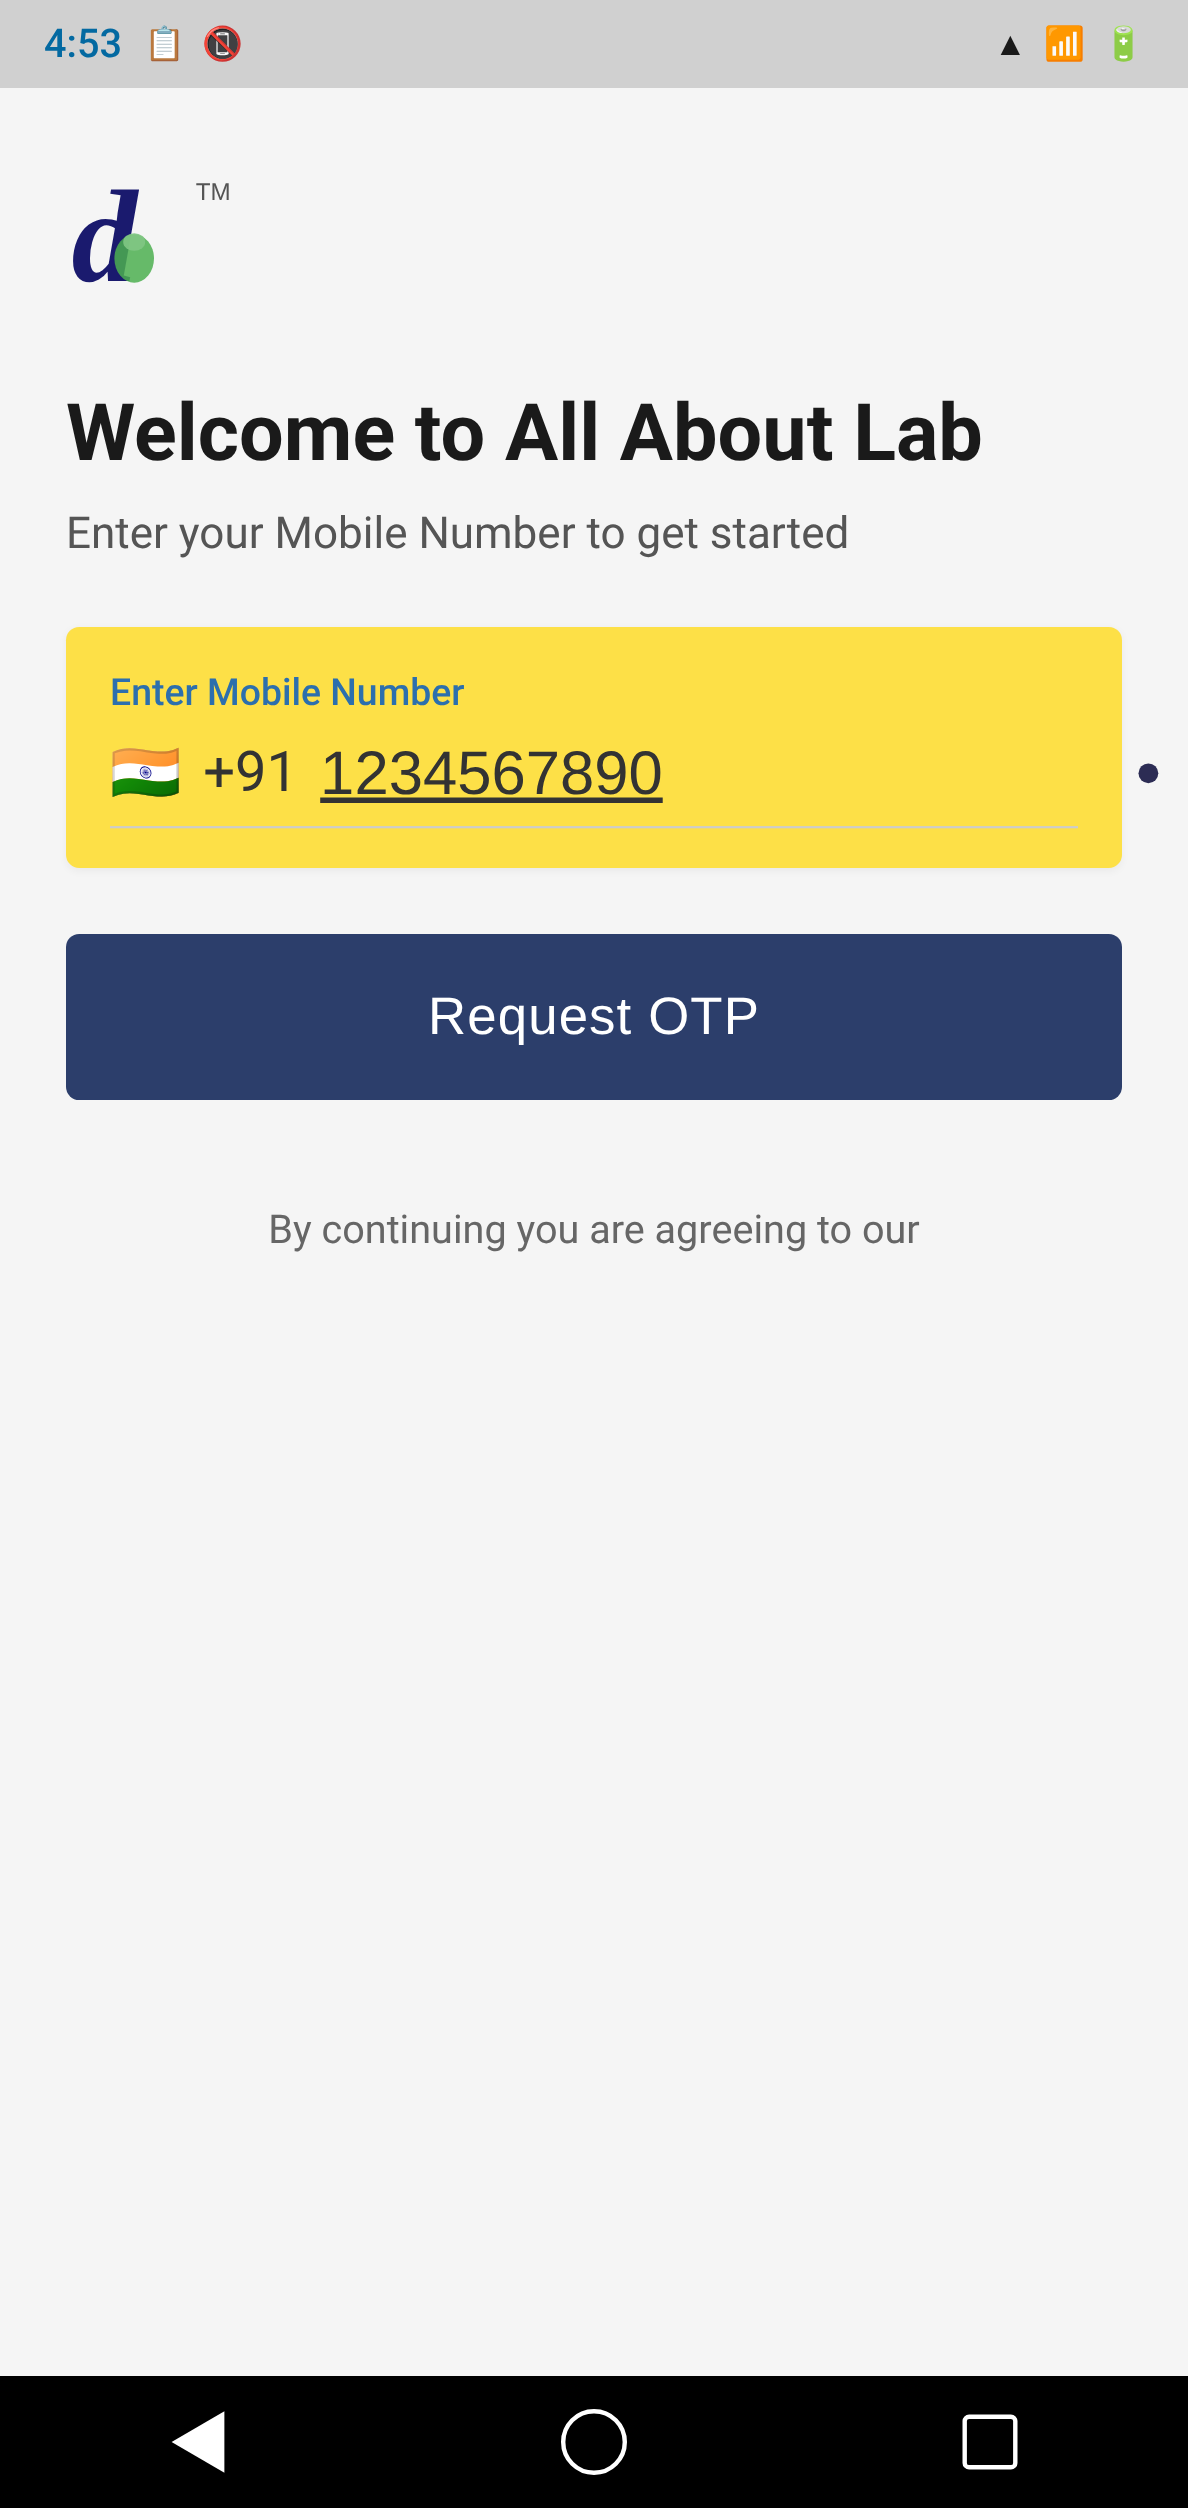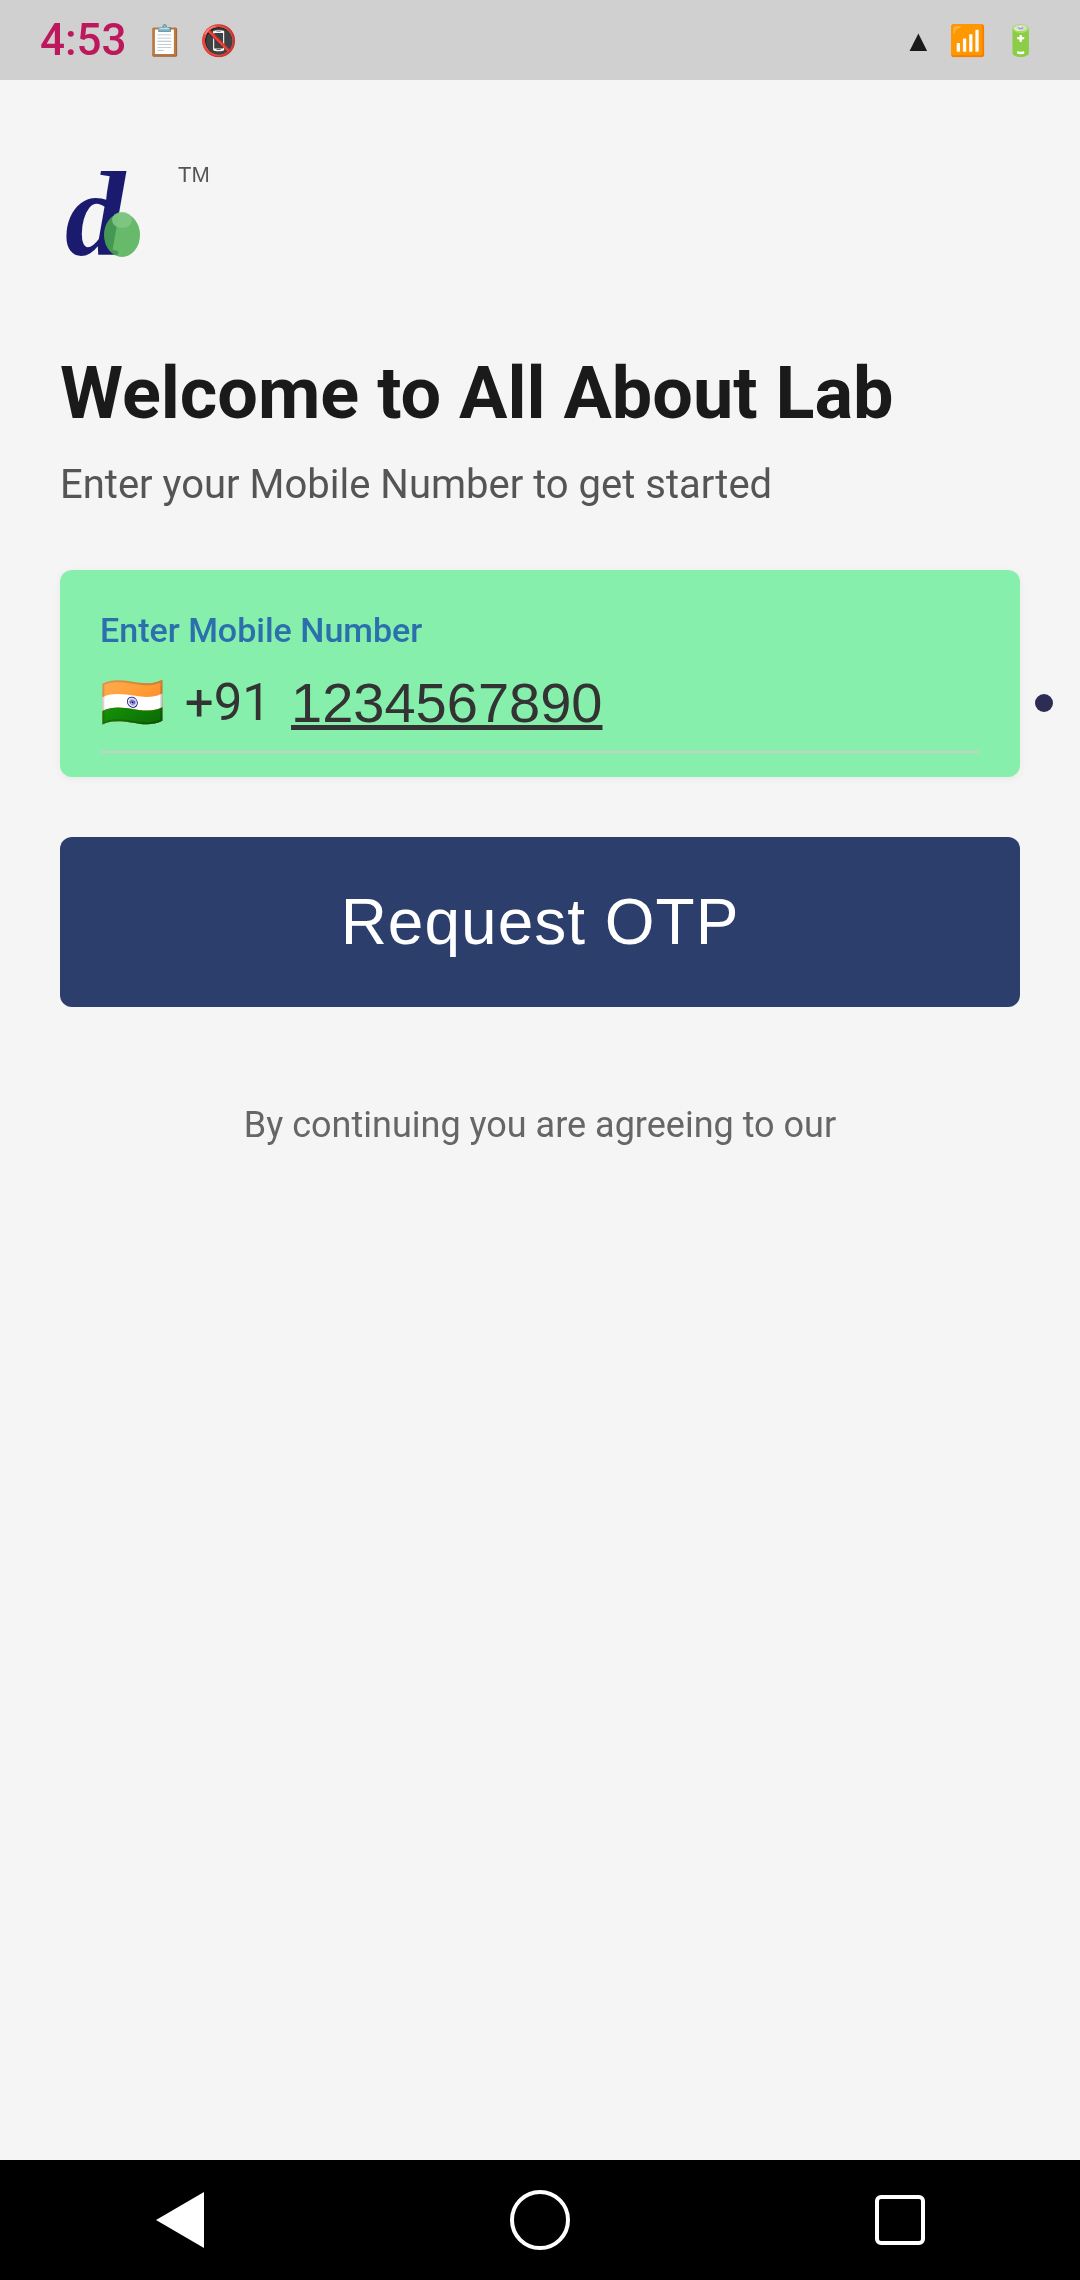--- a/index.html
+++ b/index.html
@@ -31,23 +31,23 @@
       flex-shrink: 0;
     }
 
     .status-bar-left {
       display: flex;
       align-items: center;
       gap: 20px;
     }
 
     .status-time {
-      font-size: 44px;
+      font-size: 36px;
       font-weight: 500;
-      color: #be185d;
+      color: #0369a1;
     }
 
     .status-icons {
       display: flex;
       align-items: center;
       gap: 16px;
     }
 
     .status-icon {
       font-size: 30px;
@@ -90,23 +90,23 @@
 
     .welcome-subtitle {
       font-size: 40px;
       color: #555555;
       margin-bottom: 62px;
       font-weight: 400;
     }
 
     
     .input-container {
-      background-color: #86efac;
+      background-color: #fde047;
       border-radius: 12px;
-      padding: 40px 40px 24px 40px;
+      padding: 40px 40px 36px 40px;
       margin-bottom: 60px;
       box-shadow: 0 2px 8px rgba(0,0,0,0.05);
     }
 
     .input-label {
       font-size: 34px;
       color: #2c6fad;
       margin-bottom: 20px;
       font-weight: 500;
     }
@@ -150,21 +150,21 @@
       flex-shrink: 0;
     }
 
     
     .otp-button {
       background-color: #2c3e6b;
       color: #ffffff;
       border: none;
       border-radius: 12px;
       padding: 48px 40px;
-      font-size: 64px;
+      font-size: 48px;
       font-weight: 500;
       width: 100%;
       cursor: pointer;
       margin-bottom: 80px;
       letter-spacing: 1px;
     }
 
     
     .terms-container {
       text-align: center;

